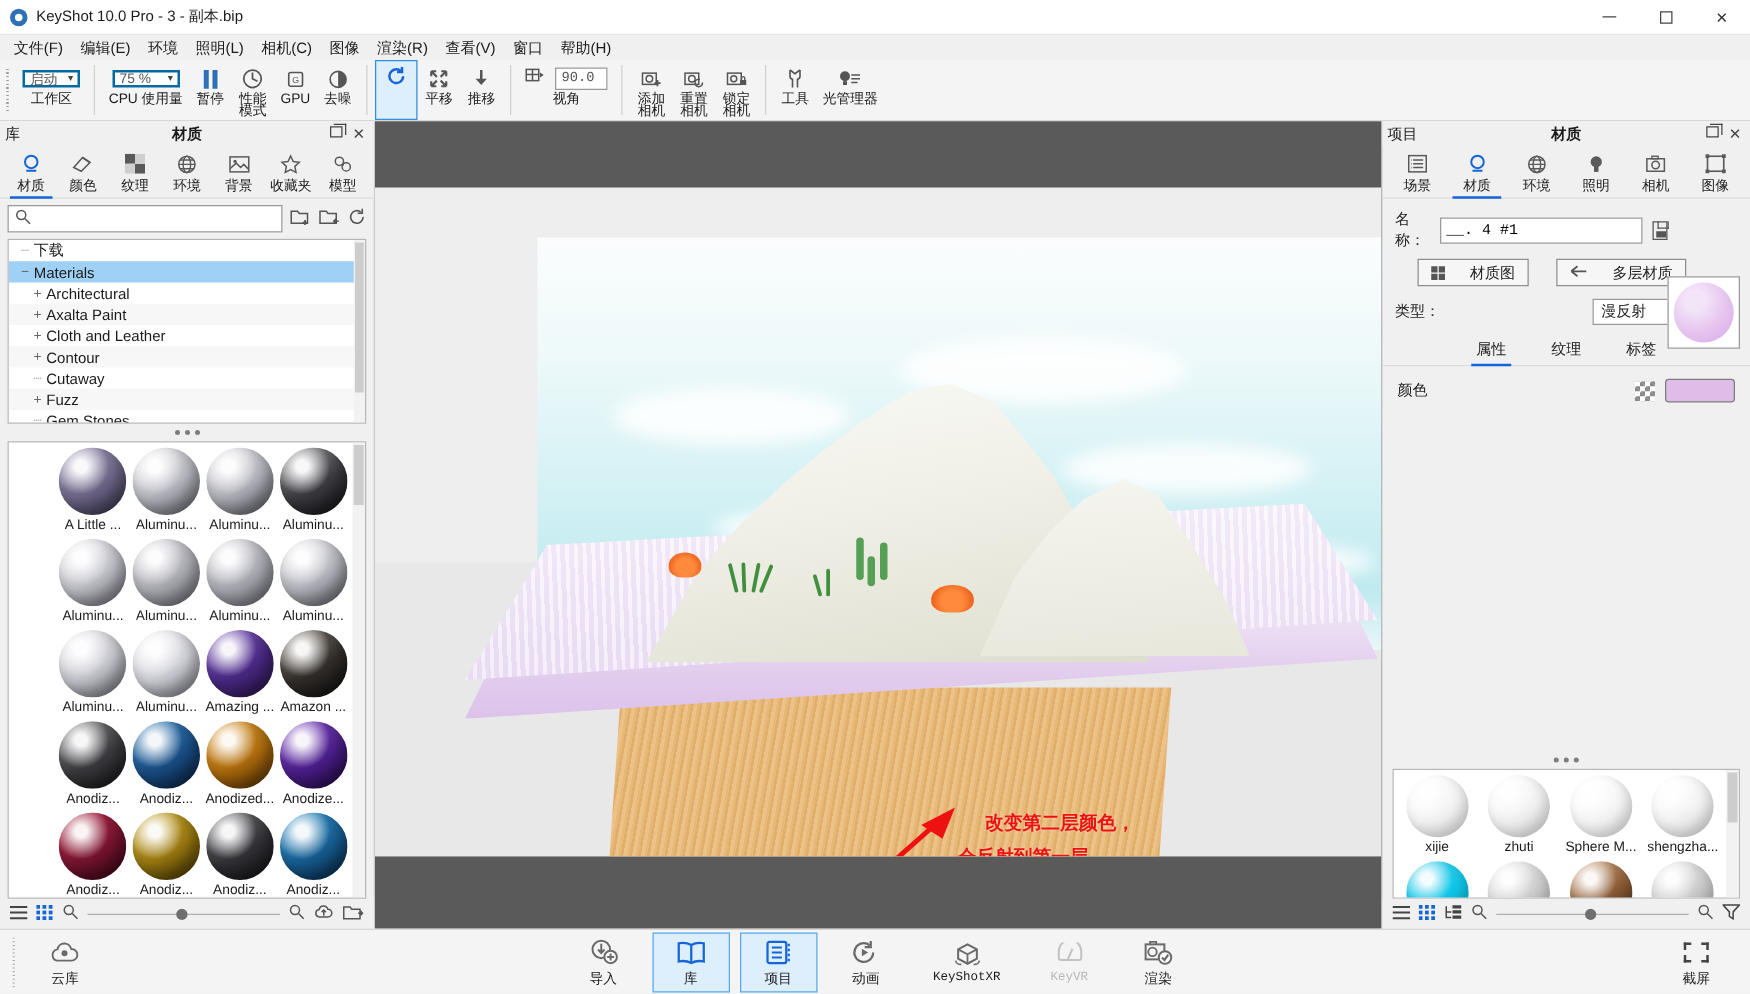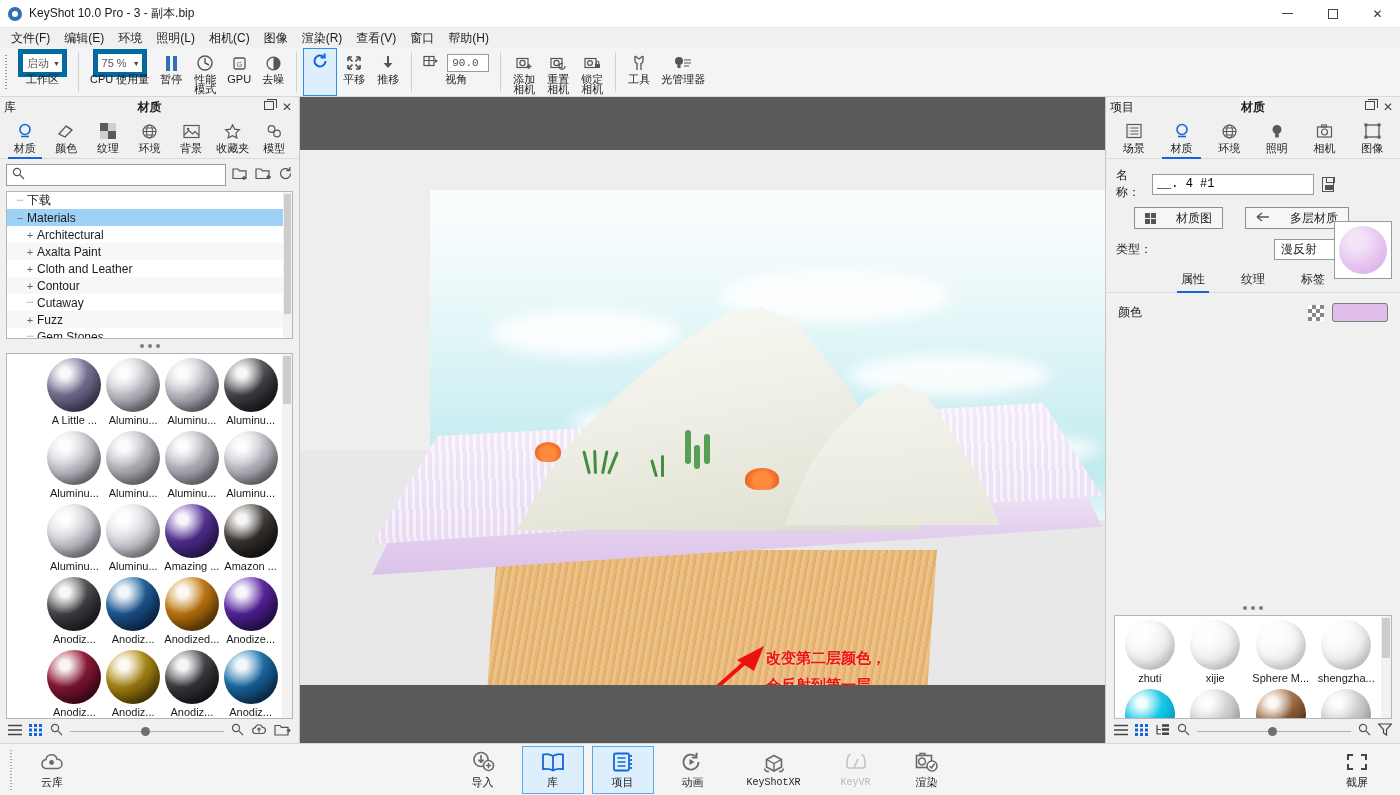--- a/index.html
+++ b/index.html
@@ -62,21 +62,21 @@
     min-width: 34px; padding: 3px 4px 1px; cursor: default; border: 1px solid transparent;
   }
   .tb-item.active { background: #ddeefd; border-color: #2f8fe0; gap: 48px; }
   .tb-ico {
     height: 22px; display: flex; align-items: center; justify-content: center;
     color: #555; font-size: 15px;
   }
   .tb-lab { font-size: 11px; color: #1b1b1b; line-height: 11px; text-align: center; }
   .tb-lab2 { font-size: 11px; color: #1b1b1b; line-height: 10px; text-align: center; }
   .tb-select {
-    height: 28px; border: 5px solid #0369a1; background: #fff; display: flex;
+    height: 14px; border: 2px solid #0369a1; background: #fff; display: flex;
     align-items: center; padding: 0 2px 0 4px; font-size: 11px; min-width: 46px; justify-content: flex-end;
   }
   .tb-select .caret { margin-left: auto; font-size: 7px; color: #444; padding-left: 4px; }
   .tb-field {
     height: 18px; border: 1px solid #999; background: #fff; display: flex;
     align-items: center; padding: 0 4px; font-size: 11px;
     font-family: "Liberation Mono", monospace; min-width: 42px;
   }
   .pausebars { display: flex; gap: 3px; }
   .pausebars i { display: block; width: 4px; height: 15px; background: #2f6fb5; }
@@ -893,21 +893,21 @@
         <div class="plant" style="left:385px; top:280px;">
           <span class="cactus" style="display:inline-block;"></span>
           <span class="cactus" style="display:inline-block; height:24px; transform:translateY(5px);"></span>
           <span class="cactus" style="display:inline-block; height:30px;"></span>
         </div>
         <div class="plant" style="left:355px; top:305px;">
           <span class="grass" style="display:inline-block; height:18px; transform:rotate(-16deg);"></span>
           <span class="grass" style="display:inline-block; height:22px;"></span>
         </div>
 
-        <div class="vp-ann" style="left:466px; top:495px;"><span>改变第二层颜色，</span></div>
+        <div class="vp-ann" style="left:488px; top:495px;"><span>改变第二层颜色，</span></div>
         <div class="vp-ann" style="left:466px; top:522px;"><span>会反射到第一层，</span></div>
 
         <svg class="vp-arrow" width="190" height="120" style="left:338px; top:488px;" viewBox="0 0 190 120">
           <path d="M8 112 L112 20" stroke="#ee1111" stroke-width="4" fill="none"></path>
           <path d="M126 8 L99 22 L116 33 Z" fill="#ee1111"></path>
         </svg>
       </div>
     </div>
 
     <div class="projpanel">
@@ -1040,26 +1040,26 @@
 
       <div class="dots3">
           <i></i>
           <i></i>
           <i></i>
         </div>
 
       <div class="proj-grid-wrap">
         <div class="proj-grid" id="projGrid">
             <div class="mat-cell">
+              <div class="mat-thumb" style="width: 50px; height: 50px; box-shadow: rgba(0, 0, 0, 0.18) -4px -5px 9px inset; --c1: #ffffff; --c2: #f4f4f4; --c3: #dcdcdc;"></div>
+              <div class="mat-lab">xijie</div>
+            </div>
+            <div class="mat-cell">
               <div class="mat-thumb" style="width: 50px; height: 50px; box-shadow: rgba(0, 0, 0, 0.18) -4px -5px 9px inset; --c1: #ffffff; --c2: #f2f2f2; --c3: #d9d9d9;"></div>
               <div class="mat-lab">zhuti</div>
-            </div>
-            <div class="mat-cell">
-              <div class="mat-thumb" style="width: 50px; height: 50px; box-shadow: rgba(0, 0, 0, 0.18) -4px -5px 9px inset; --c1: #ffffff; --c2: #f4f4f4; --c3: #dcdcdc;"></div>
-              <div class="mat-lab">xijie</div>
             </div>
             <div class="mat-cell">
               <div class="mat-thumb" style="width: 50px; height: 50px; box-shadow: rgba(0, 0, 0, 0.18) -4px -5px 9px inset; --c1: #ffffff; --c2: #f6f6f6; --c3: #e0e0e0;"></div>
               <div class="mat-lab">Sphere M...</div>
             </div>
             <div class="mat-cell">
               <div class="mat-thumb" style="width: 50px; height: 50px; box-shadow: rgba(0, 0, 0, 0.18) -4px -5px 9px inset; --c1: #ffffff; --c2: #f3f3f3; --c3: #dadada;"></div>
               <div class="mat-lab">shengzha...</div>
             </div>
             <div class="mat-cell">

